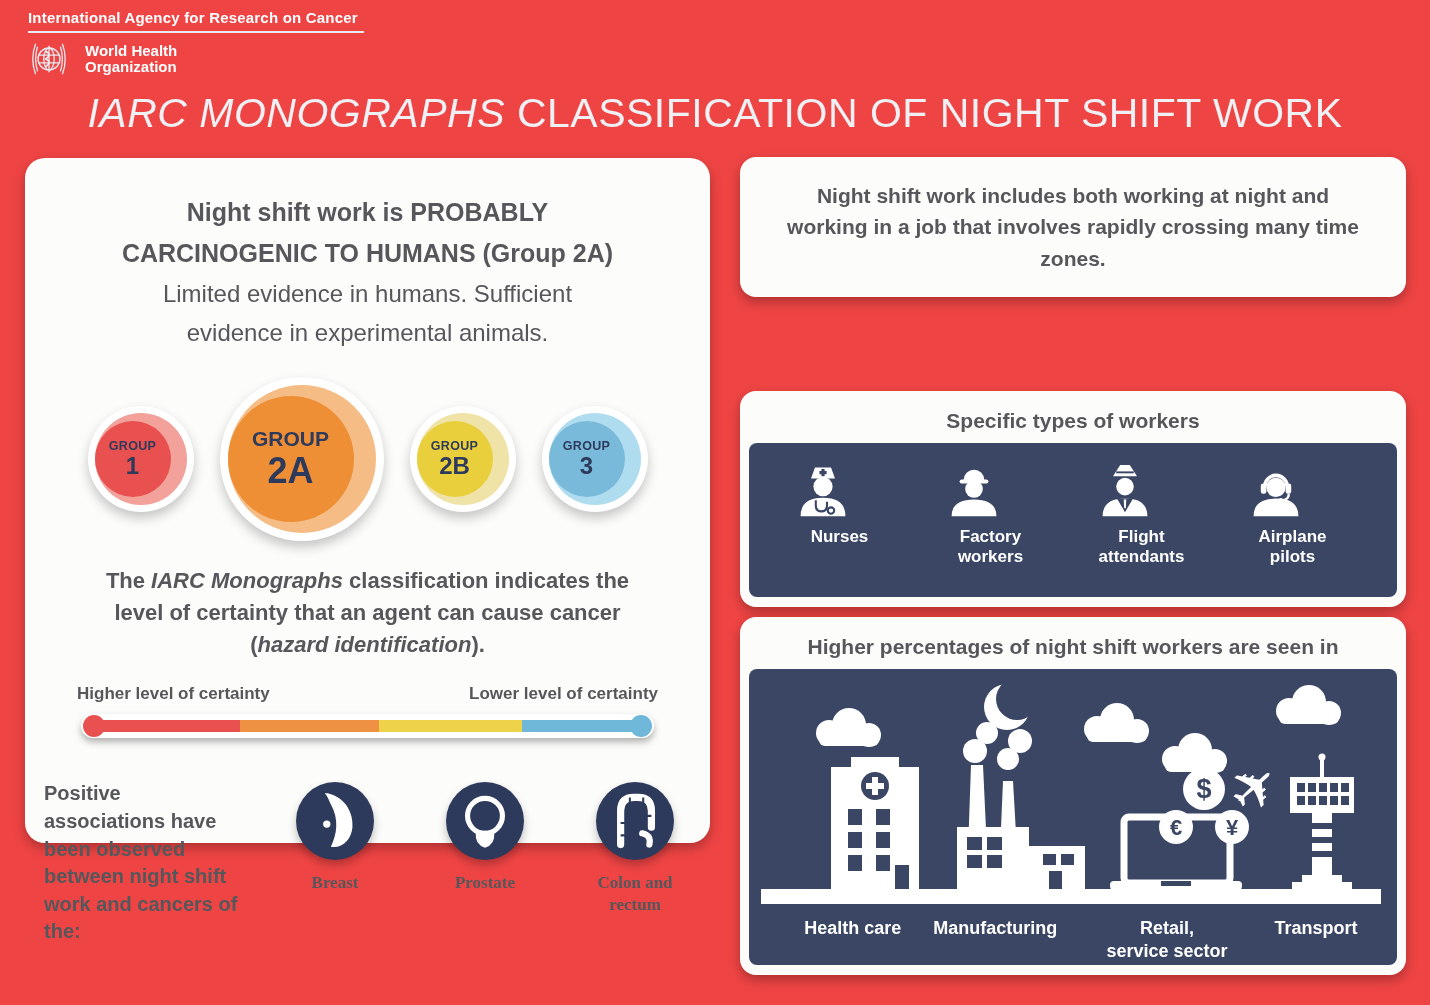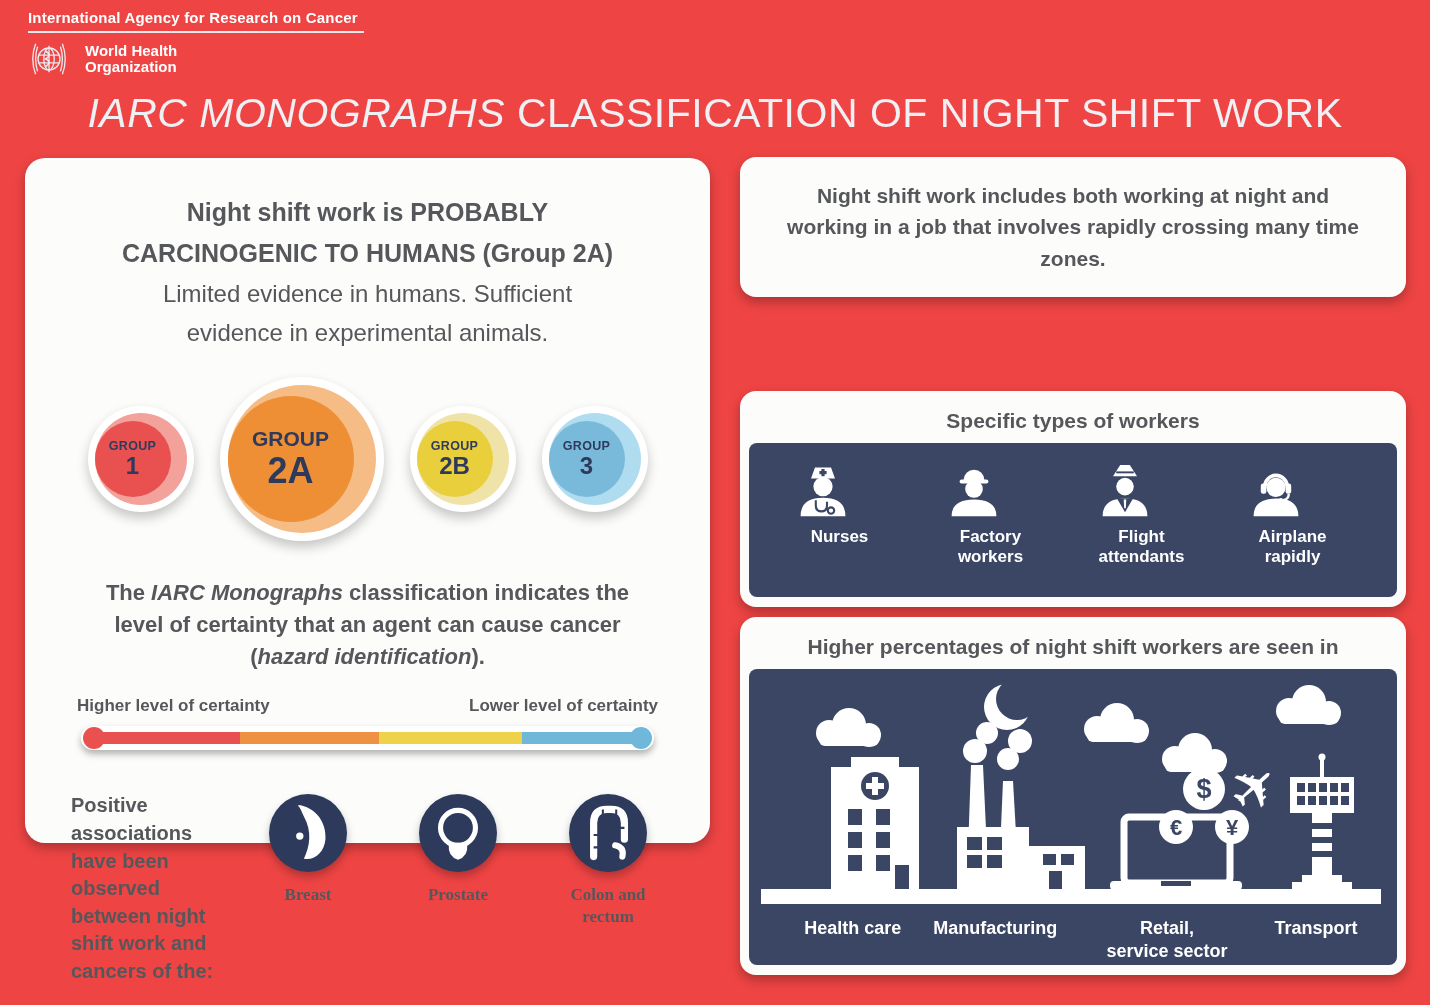--- a/index.html
+++ b/index.html
@@ -42,29 +42,29 @@
   .g-small { width:106px; height:106px; }
   .g-small .g-ring { width:92px; height:92px; }
   .g-small .g-core { width:76px; height:76px; }
   .g-small .g-label { font-size:12.5px; letter-spacing:.3px; }
   .g-small .g-num { font-size:24px; line-height:1.05; }
   .g-big { width:164px; height:164px; }
   .g-big .g-ring { width:148px; height:148px; }
   .g-big .g-core { width:126px; height:126px; }
   .g-big .g-label { font-size:21px; }
   .g-big .g-num { font-size:36px; line-height:1.1; }
-  .note { margin:36px auto 0; width:570px; text-align:center; font-size:22px; font-weight:bold; line-height:1.45; }
+  .note { margin:24px auto 0; width:570px; text-align:center; font-size:22px; font-weight:bold; line-height:1.45; }
   .note .n-italic { font-style:italic; }
   .scale-labels { margin:24px 52px 0; display:flex; justify-content:space-between; font-size:17px; font-weight:bold; }
   .scale-pill { position:relative; margin:10px 56px 0; height:24px; background:#fff; border-radius:12px; box-shadow:0 4px 7px rgba(0,0,0,.3); }
   .scale-bar { position:absolute; left:10px; right:10px; top:6px; height:12px; display:flex; border-radius:6px; overflow:hidden; }
   .scale-seg { height:100%; }
   .scale-dot { position:absolute; top:1px; width:22px; height:22px; border-radius:50%; }
   .scale-dot.left { left:2px; } .scale-dot.right { right:2px; }
-  .cancers-row { margin:42px 46px 0; display:flex; }
+  .cancers-row { margin:42px 19px 0; display:flex; }
   .cancers-intro { width:228px; font-size:20px; font-weight:bold; line-height:1.38; }
   .cancer-items { display:flex; gap:38px; margin-left:34px; margin-top:2px; }
   .cancer-item { width:112px; display:flex; flex-direction:column; align-items:center;font-family:Liberation Serif, serif; }
   .cancer-badge { width:78px; height:78px; border-radius:50%; box-shadow:0 5px 9px rgba(0,0,0,.25); display:flex; align-items:center; justify-content:center; }
   .cancer-label { margin-top:12px; font-size:17px; font-weight:bold; text-align:center; line-height:1.25; }
   
   #def-card .def-text { width:100%; padding:0 34px; text-align:center; font-size:21px; font-weight:bold; line-height:1.5; }
   .panel-title { text-align:center; font-size:21px; font-weight:bold; padding:9px 0 10px; }
   .navy-panel { background:#3a4664; border-radius:8px; position:relative; }
   #workers-panel { height:154px; display:flex; justify-content:space-around; align-items:flex-start; padding:14px 22px 0; }
@@ -245,21 +245,21 @@
       <div class="worker">
         <svg viewBox="0 0 80 80">
           <circle cx="40" cy="38" r="12" fill="#fff"></circle>
           <path d="M26,37 A14,14 0 0 1 54,37" fill="none" stroke="#fff" stroke-width="4.5"></path>
           <rect x="21" y="33" width="7" height="13" rx="3" fill="#fff"></rect>
           <rect x="52" y="33" width="7" height="13" rx="3" fill="#fff"></rect>
           <path d="M56,46 Q56,54 47,54" fill="none" stroke="#fff" stroke-width="3"></path>
           <circle cx="46" cy="54" r="2.6" fill="#fff"></circle>
           <path fill="#fff" d="M12,74 Q12,52 40,52 Q68,52 68,74 Z"></path>
         </svg>
-        <div class="worker-label">Airplane rapidly</div>
+        <div class="worker-label">Airplane pilots</div>
       </div>
     </div>
   </div>
 
   <div id="sectors-card" class="card" style="border-radius:16px">
     <div class="panel-title gray">Higher percentages of night shift workers are seen in</div>
     <div id="sectors-panel" class="navy-panel">
       <svg class="scene" viewBox="0 0 648 242">
 
         <g fill="#fff">

